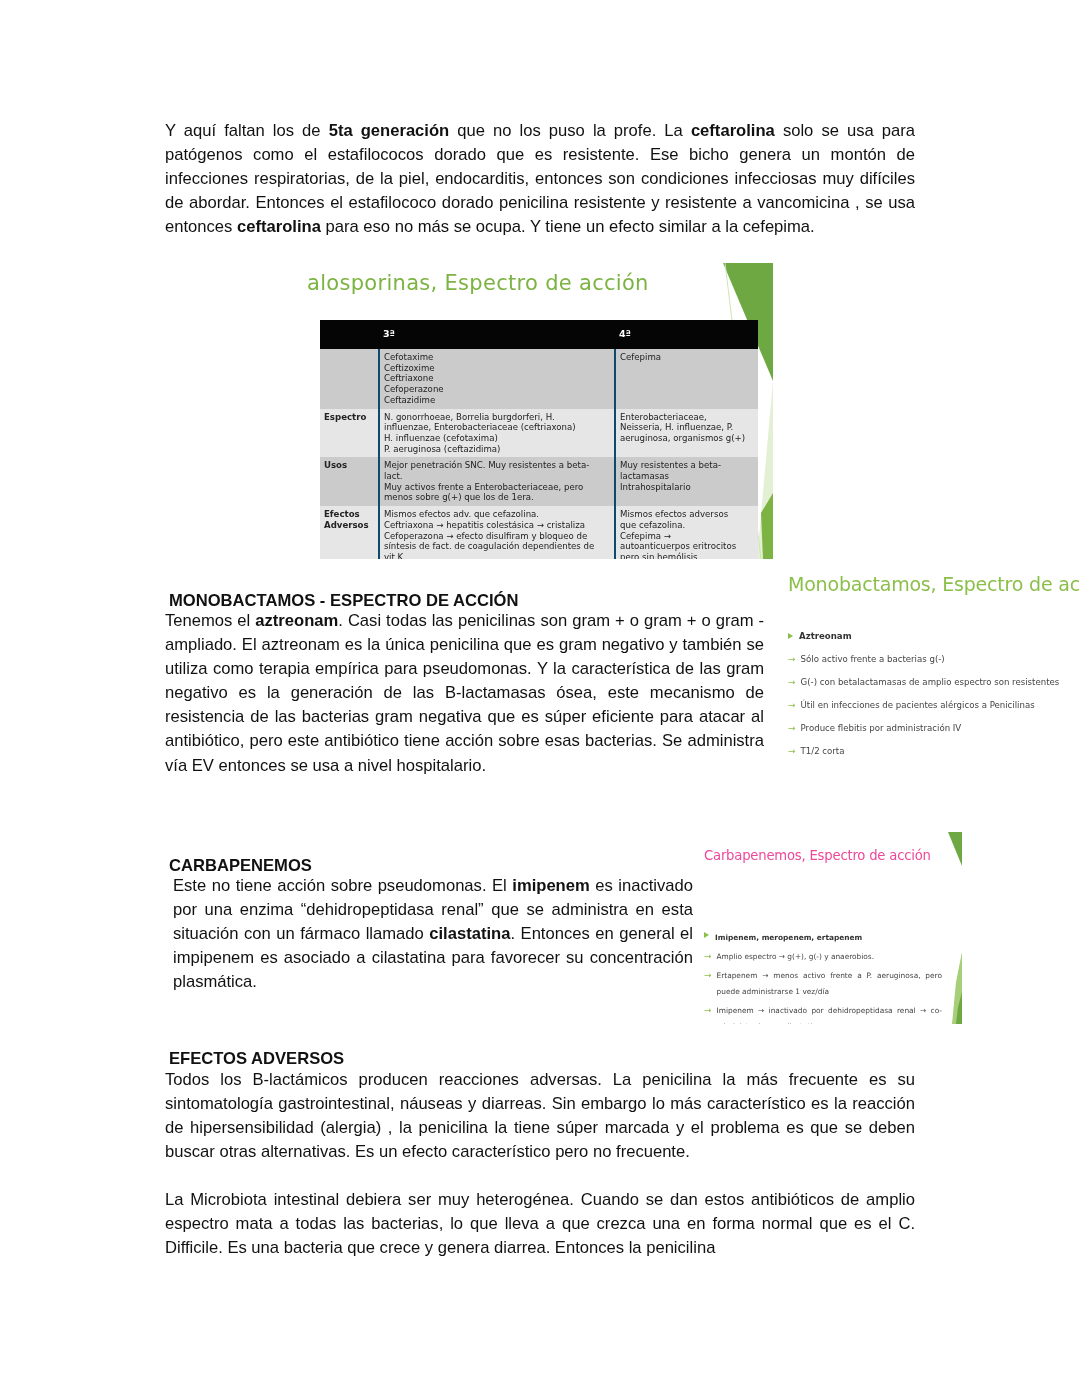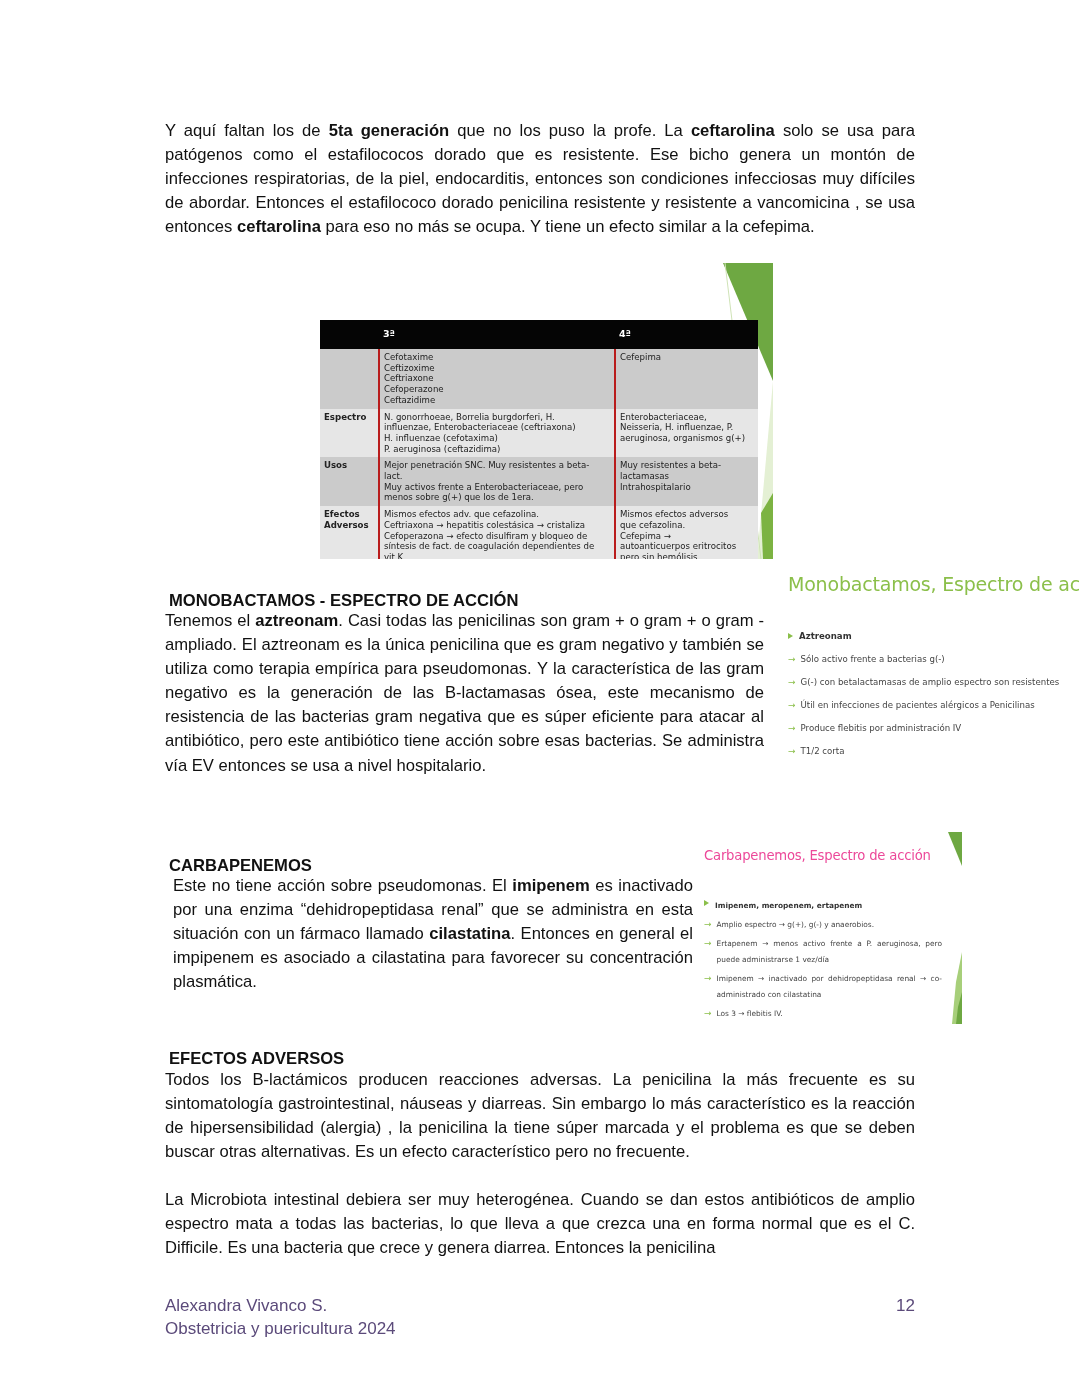--- a/index.html
+++ b/index.html
@@ -10,56 +10,57 @@
   .para { position: absolute; font-size: 16.6px; line-height: 24.1px; text-align: justify; margin: 0; }
   .para b { font-weight: bold; }
   .heading { position: absolute; font-size: 16.6px; font-weight: bold; margin: 4px; line-height: 24px; }
 
   
   .slide1 { position: absolute; left: 303px; top: 263px; width: 470px; height: 296px; background: #fff; overflow: hidden; }
   .slide1 .stitle { position: absolute; left: 4px; top: 8px; font-size: 21px; color: #7cb342; font-family: "DejaVu Sans", sans-serif; letter-spacing: 0.3px; white-space: nowrap; }
   .slide1 .deco-right { position: absolute; right: 0; top: 0; width: 56px; height: 296px; }
   .ctable { position: absolute; left: 17px; top: 57px; width: 438px; border-collapse: collapse; font-family: "DejaVu Sans", sans-serif; font-size: 8.6px; line-height: 10.7px; color: #222; }
   .ctable th { background: #050505; color: #fff; text-align: left; font-weight: bold; padding: 8px 4px; height: 13px; font-size: 9.5px; }
-  .ctable td { vertical-align: top; padding: 3px 4px 3px 4px; border-right: 2px solid #b91c1c; }
+  .ctable td { vertical-align: top; padding: 3px 4px 3px 4px; border-right: 2px solid #0c4a6e; }
   .ctable td:last-child { border-right: none; }
   .ctable tr.odd td { background: #cbcbcb; }
   .ctable tr.even td { background: #e6e6e6; }
   .ctable td.lbl { font-weight: bold; width: 50px; }
   .ctable td.c3 { width: 226px; }
   .cellline { display: block; white-space: nowrap; }
 
   
   .slide2 { position: absolute; left: 782px; top: 565px; width: 254px; height: 208px; background: #fff; font-family: "DejaVu Sans", sans-serif; }
   .slide2 .stitle { position: absolute; left: 6px; top: 8px; font-size: 19px; color: #8bbf4a; white-space: nowrap; letter-spacing: -0.2px; }
   .slide2 ul { list-style: none; margin: 0; padding: 0; position: absolute; left: 6px; top: 66px; }
   .slide2 li { font-size: 8.6px; color: #444; height: 23px; white-space: nowrap; display: flex; align-items: flex-start; }
   .slide2 li.main { font-weight: bold; color: #333; }
 
   
   .slide3 { position: absolute; left: 698px; top: 832px; width: 264px; height: 192px; background: #fff; font-family: "DejaVu Sans", sans-serif; overflow: hidden; }
   .slide3 .stitle { position: absolute; left: 6px; top: 16px; font-size: 13.2px; color: #ec4899; white-space: nowrap; letter-spacing: -0.2px; }
   .slide3 ul { list-style: none; margin: 0; padding: 0; position: absolute; left: 6px; top: 66px; width: 238px; }
   .slide3 li { font-size: 7.4px; color: #444; line-height: 15.5px; display: flex; align-items: flex-start; margin-bottom: 4px; text-align: justify; }
-  .slide3 li.main { font-weight: bold; color: #333; margin-bottom: 3px; }
+  .slide3 li.main { font-weight: bold; color: #333; margin-bottom: 3px; margin-top: 32px; }
   .slide3 .deco { position: absolute; right: 0; top: 0; width: 14px; height: 192px; }
   .tri { display: inline-block; width: 0; height: 0; border-left: 5px solid #8bbf4a; border-top: 3.5px solid transparent; border-bottom: 3.5px solid transparent; margin-top: 2px; margin-right: 6px; }
   .arrow { color: #8bbf4a; margin-right: 5px; flex: none; font-size: 9px; }
 
   .footer { position: absolute; left: 165px; top: 1294px; width: 750px; font-size: 17px; color: #5b4a7a; line-height: 23px; }
   .footer .page-num { position: absolute; right: 0; top: 0; }
 </style>
 </head>
 <body>
 
 <div class="page">
 
   <p class="para" style="left:165px; top:119px; width:750px;"><span>Y aquí faltan los de </span><b>5ta generación</b><span> que no los puso la profe. La </span><b>ceftarolina</b><span> solo se usa para patógenos como el estafilococos dorado que es resistente. Ese bicho genera un montón de infecciones respiratorias, de la piel, endocarditis, entonces son condiciones infecciosas muy difíciles de abordar. Entonces el estafilococo dorado penicilina resistente y resistente a vancomicina , se usa entonces </span><b>ceftarolina</b><span> para eso no más se ocupa.  Y tiene un efecto similar a la cefepima.</span></p>
 
   <div class="slide1">
+    <div class="stitle">alosporinas, Espectro de acción</div>
     <svg class="deco-right" viewBox="0 0 56 296" preserveAspectRatio="none">
       <polygon points="6,0 56,0 56,118" fill="#6ea842"></polygon>
       <polygon points="56,118 56,296 40,296" fill="#e4f0d4"></polygon>
       <polygon points="44,250 56,230 56,296 46,296" fill="#7cb342"></polygon>
       <line x1="8" y1="0" x2="44" y2="296" stroke="#cfe3b6" stroke-width="1"></line>
     </svg>
     <table class="ctable">
       <thead>
         <tr>
           <th></th>
@@ -202,18 +203,13 @@
           <span class="arrow">→</span>
           <span>Los 3 → flebitis IV.</span>
         </li>
       </ul>
   </div>
 
   <div class="heading" style="left:165px; top:1043px;">EFECTOS ADVERSOS</div>
   <p class="para" style="left:165px; top:1068px; width:750px;">Todos los B-lactámicos producen reacciones adversas. La penicilina la más frecuente  es su sintomatología  gastrointestinal, náuseas y diarreas.  Sin embargo lo más característico es la reacción de hipersensibilidad (alergia) , la penicilina la tiene súper marcada y el problema es que se deben buscar otras alternativas. Es un efecto característico pero no frecuente.</p>
   <p class="para" style="left:165px; top:1188px; width:750px;">La Microbiota intestinal debiera ser muy heterogénea. Cuando se dan estos antibióticos de amplio espectro mata a todas las bacterias, lo que lleva a que crezca una en forma normal que es el C. Difficile. Es una bacteria que crece y genera diarrea. Entonces la penicilina</p>
 
-  <div class="footer">
-    <div>Alexandra Vivanco S.</div>
-    <div>Obstetricia y puericultura 2024</div>
-    <div class="page-num">12</div>
-  </div>
 </div>
 
 </body></html>

